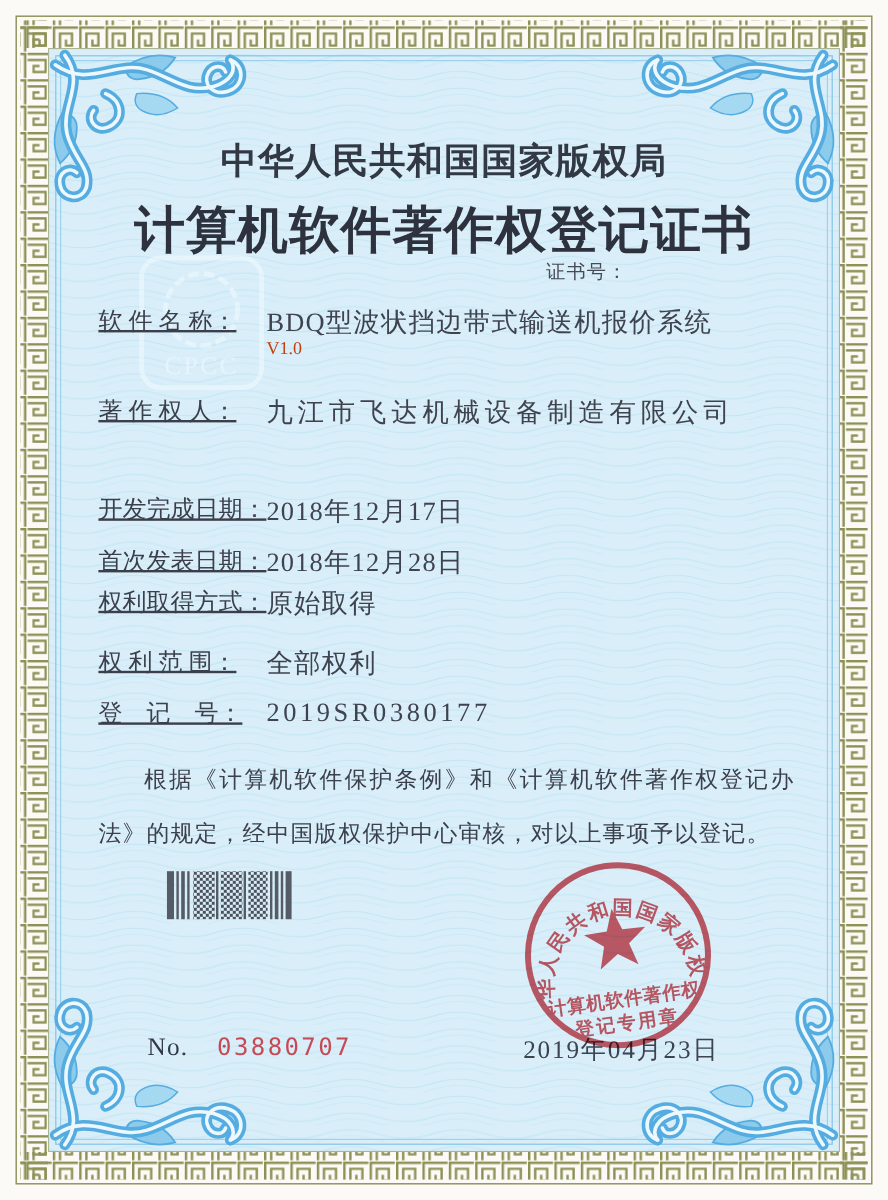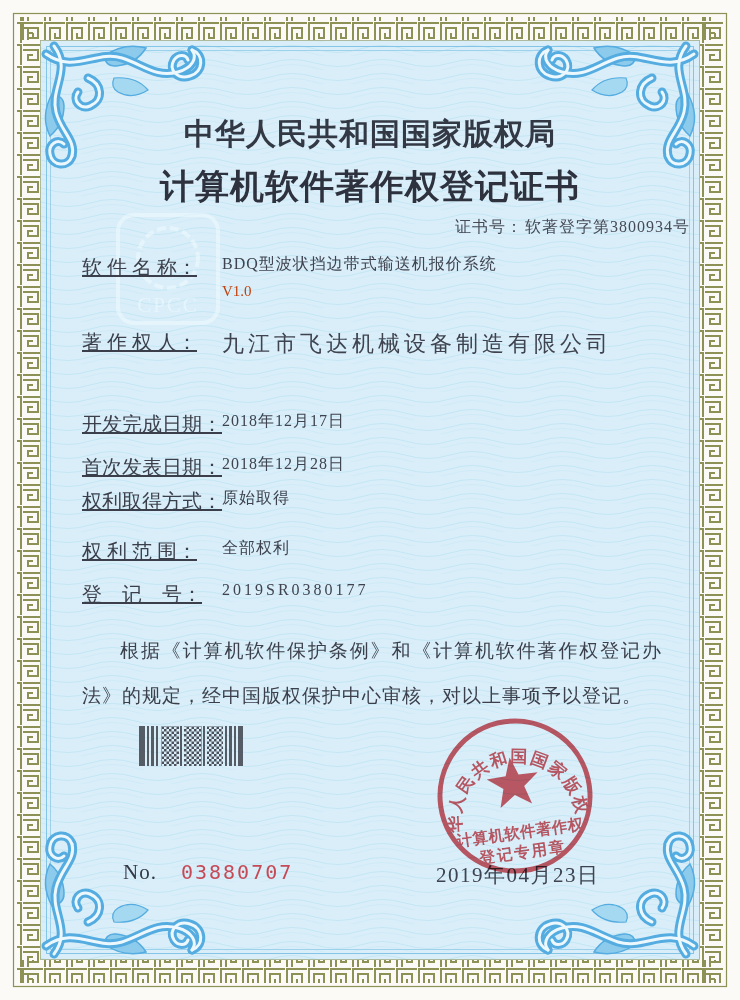--- a/index.html
+++ b/index.html
@@ -9,28 +9,28 @@
     font-family:"Liberation Serif","DejaVu Serif",serif;
   }
   .bg{position:absolute;left:0;top:0;width:740px;height:1000px;}
   .abs{position:absolute;}
   .authority{
     left:0;top:114px;width:740px;text-align:center;
     font-size:30px;font-weight:600;letter-spacing:1px;color:#333845;
   }
   .cert-title{
     left:0;top:164px;width:740px;text-align:center;
-    font-size:34px;font-weight:bold;letter-spacing:1px;color:#2d323e;
+    font-size:42px;font-weight:bold;letter-spacing:1px;color:#2d323e;
   }
   .certno{
-    left:455px;top:217px;font-size:16px;color:#454a56;display:flex;gap:2px;letter-spacing:1px;
+    left:455px;top:217px;font-size:16px;color:#454a56;display:flex;gap:16px;letter-spacing:1px;
   }
   .row{left:82px;display:flex;align-items:flex-start;color:#3b3f4b;}
   .row .label{width:140px;flex:0 0 140px;font-size:20px;letter-spacing:0;text-decoration:underline;}
-  .row .value{font-size:16px;letter-spacing:1px;color:#3e434f;}
+  .row .value{font-size:22px;letter-spacing:1px;color:#3e434f;}
   .value-v2{left:222px;font-size:15px;color:#c2410c;text-align:right;}
   .owner-value{font-size:22px !important;letter-spacing:4px !important;}
   .reg-value{letter-spacing:3px !important;}
   .statement{
     left:82px;top:628px;width:580px;
     font-size:19px;line-height:45px;letter-spacing:1px;color:#3b404c;
     text-indent:2em;text-align:justify;
   }
   .serial{left:123px;top:860px;font-size:21px;color:#343a46;display:flex;align-items:baseline;gap:23px;}
   .serial .no-label{letter-spacing:1px;}
@@ -119,21 +119,20 @@
     <rect x="13.5" y="13.5" width="713" height="973" fill="none" stroke="#8e9156" stroke-width="1.2"></rect>
     <rect x="40.5" y="40.5" width="659" height="919" fill="none" stroke="#8e9156" stroke-width="0.8" opacity="0.7"></rect>
   </g>
 </svg>
 
 <div class="abs authority">中华人民共和国国家版权局</div>
 <div class="abs cert-title">计算机软件著作权登记证书</div>
 
 <div class="abs certno">
   <span>证书号：</span>
-  <span>软著登字第3800934号</span>
 </div>
 
 <div class="abs row" style="top:254px">
   <span class="label">软 件 名 称：</span>
   <span class="value">BDQ型波状挡边带式输送机报价系统</span>
 </div>
 <div class="abs value-v2" style="top:283px">V1.0</div>
 
 <div class="abs row" style="top:329px">
   <span class="label">著 作 权 人：</span>

